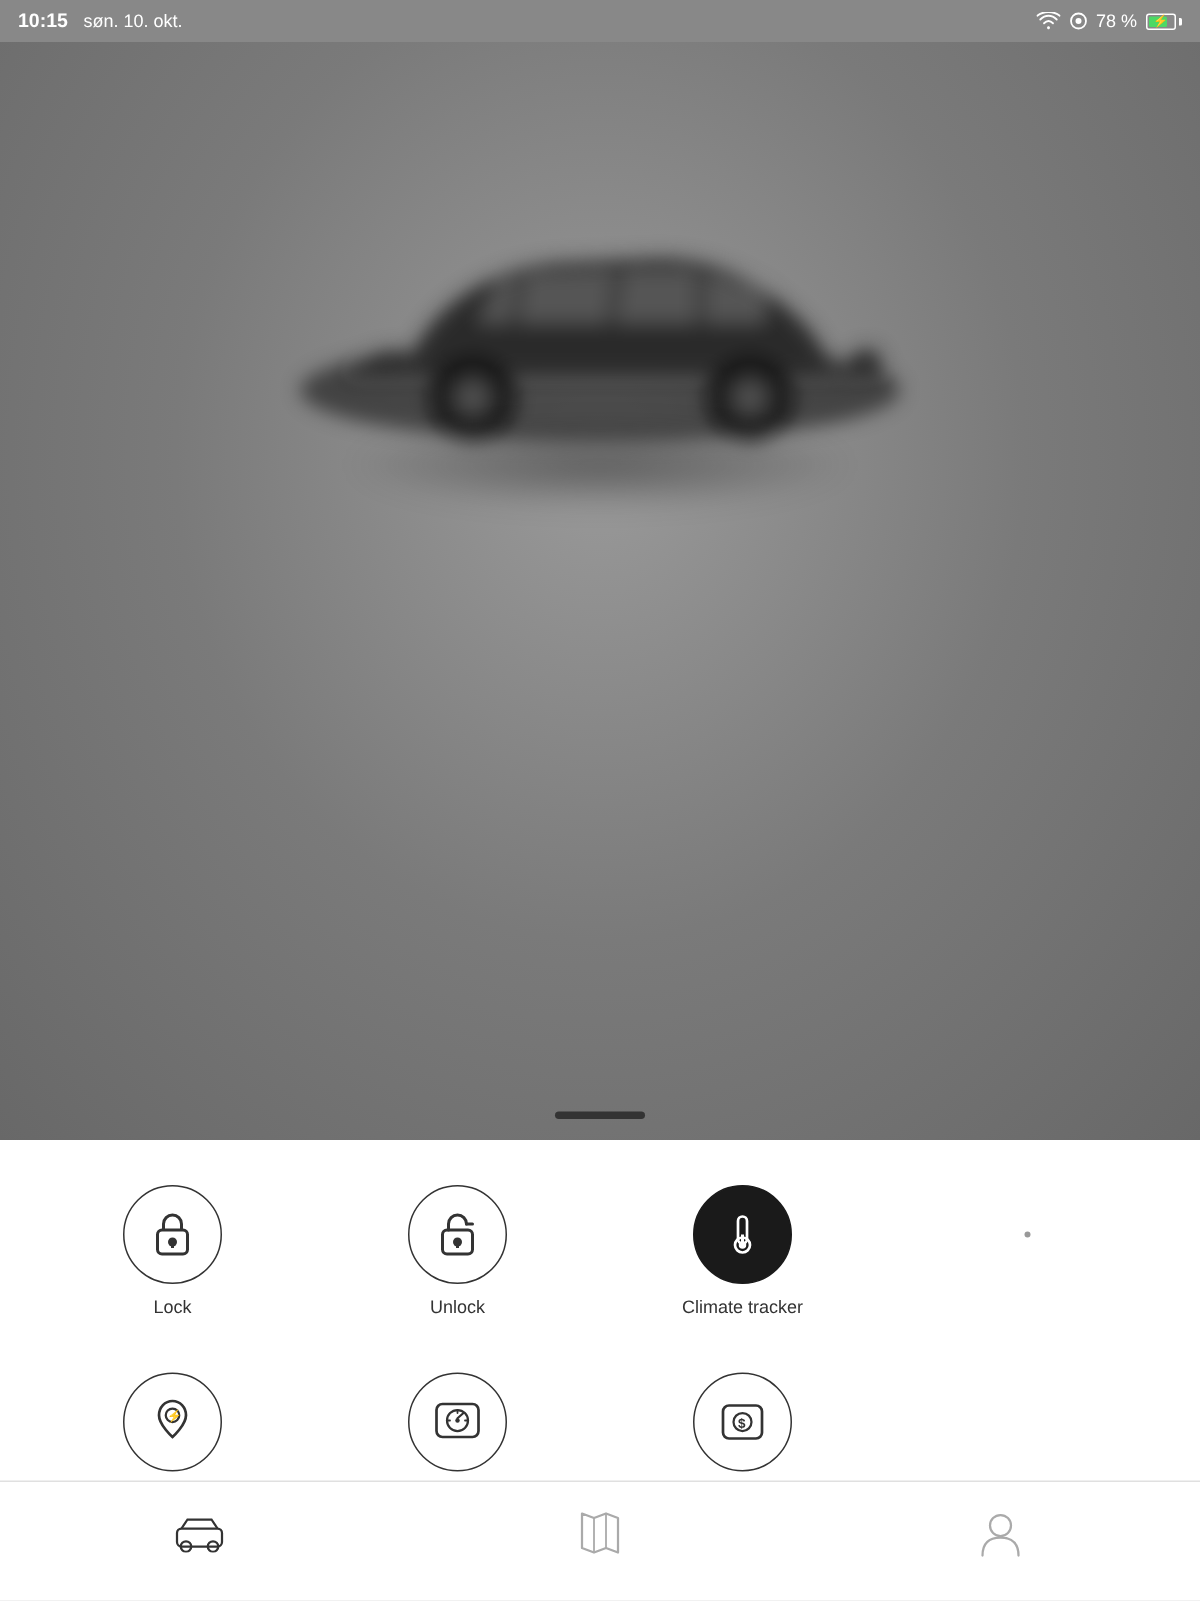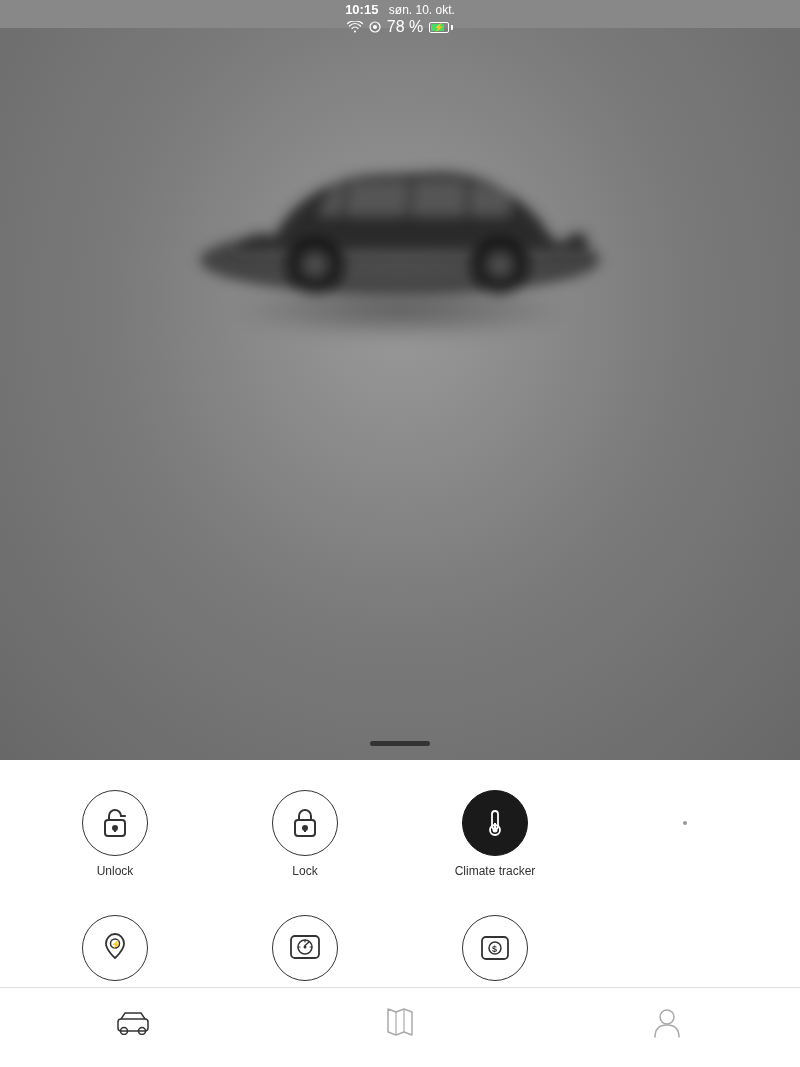--- a/index.html
+++ b/index.html
@@ -17,21 +17,20 @@
       top: 0;
       left: 0;
       right: 0;
       height: 28px;
       background: #888;
       display: flex;
       align-items: center;
       justify-content: space-between;
       padding: 0 12px;
       z-index: 10;
-      flex-direction: column;
     }
     .status-time {
       color: #fff;
       font-size: 13px;
       font-weight: 600;
     }
     .status-right {
       display: flex;
       align-items: center;
       gap: 6px;
@@ -229,21 +228,21 @@
       <path d="M8 9.5 C8.55 9.5 9 9.95 9 10.5 C9 11.05 8.55 11.5 8 11.5 C7.45 11.5 7 11.05 7 10.5 C7 9.95 7.45 9.5 8 9.5Z" fill="white"></path>
       <path d="M5 7.5 C5.9 6.6 7 6 8 6 C9 6 10.1 6.6 11 7.5" stroke="white" stroke-width="1.2" fill="none" stroke-linecap="round"></path>
       <path d="M2.5 5 C3.9 3.6 5.8 2.5 8 2.5 C10.2 2.5 12.1 3.6 13.5 5" stroke="white" stroke-width="1.2" fill="none" stroke-linecap="round"></path>
       <path d="M0.5 2.5 C2.5 0.8 5.1 0 8 0 C10.9 0 13.5 0.8 15.5 2.5" stroke="white" stroke-width="1.2" fill="none" stroke-linecap="round"></path>
     </svg>
 
     <svg width="12" height="12" viewBox="0 0 12 12">
       <circle cx="6" cy="6" r="5" stroke="white" stroke-width="1.2" fill="none"></circle>
       <circle cx="6" cy="6" r="2" fill="white"></circle>
     </svg>
-    <span style="color:#fff; font-size:16px;">78 %</span>
+    <span style="color:#fff; font-size:12px;">78 %</span>
 
     <div class="battery-icon">
       <div class="battery-body">
         <div class="battery-fill"></div>
         <span class="bolt-icon">⚡</span>
       </div>
       <div class="battery-tip"></div>
     </div>
   </div>
 </div>
@@ -287,39 +286,39 @@
 </div>
 
 <div class="bottom-panel">
 
   <div class="action-grid">
 
     <div class="action-item">
       <div class="action-circle">
         <svg width="28" height="32" viewBox="0 0 28 32" fill="none">
           <rect x="4" y="13" width="20" height="16" rx="3" stroke="#333" stroke-width="2" fill="none"></rect>
+          <path d="M8 13 V9 C8 5.7 10.7 3 14 3 C17.3 3 20 5.7 20 9 V13" stroke="#333" stroke-width="2" fill="none"></path>
+          <circle cx="14" cy="21" r="3" fill="#333"></circle>
+          <line x1="14" y1="21" x2="14" y2="25" stroke="#333" stroke-width="2"></line>
+        </svg>
+      </div>
+      <span class="action-label">Lock</span>
+    </div>
+
+    <div class="action-item">
+      <div class="action-circle">
+        <svg width="28" height="32" viewBox="0 0 28 32" fill="none">
+          <rect x="4" y="13" width="20" height="16" rx="3" stroke="#333" stroke-width="2" fill="none"></rect>
           <path d="M8 13 V9 C8 5.7 10.7 3 14 3 C17.3 3 20 5.7 20 9" stroke="#333" stroke-width="2" fill="none" stroke-linecap="round"></path>
           <path d="M20 9 L24 9" stroke="#333" stroke-width="2" stroke-linecap="round"></path>
           <circle cx="14" cy="21" r="3" fill="#333"></circle>
           <line x1="14" y1="21" x2="14" y2="25" stroke="#333" stroke-width="2"></line>
         </svg>
       </div>
       <span class="action-label">Unlock</span>
-    </div>
-
-    <div class="action-item">
-      <div class="action-circle">
-        <svg width="28" height="32" viewBox="0 0 28 32" fill="none">
-          <rect x="4" y="13" width="20" height="16" rx="3" stroke="#333" stroke-width="2" fill="none"></rect>
-          <path d="M8 13 V9 C8 5.7 10.7 3 14 3 C17.3 3 20 5.7 20 9 V13" stroke="#333" stroke-width="2" fill="none"></path>
-          <circle cx="14" cy="21" r="3" fill="#333"></circle>
-          <line x1="14" y1="21" x2="14" y2="25" stroke="#333" stroke-width="2"></line>
-        </svg>
-      </div>
-      <span class="action-label">Lock</span>
     </div>
 
     <div class="action-item">
       <div class="action-circle filled">
         <svg width="28" height="32" viewBox="0 0 28 32" fill="none">
           <rect x="11" y="4" width="6" height="18" rx="3" stroke="white" stroke-width="1.8" fill="none"></rect>
           <circle cx="14" cy="23" r="5" stroke="white" stroke-width="1.8" fill="none"></circle>
           <circle cx="14" cy="23" r="2.5" fill="white"></circle>
           <line x1="14" y1="16" x2="14" y2="22" stroke="white" stroke-width="2"></line>
         </svg>

